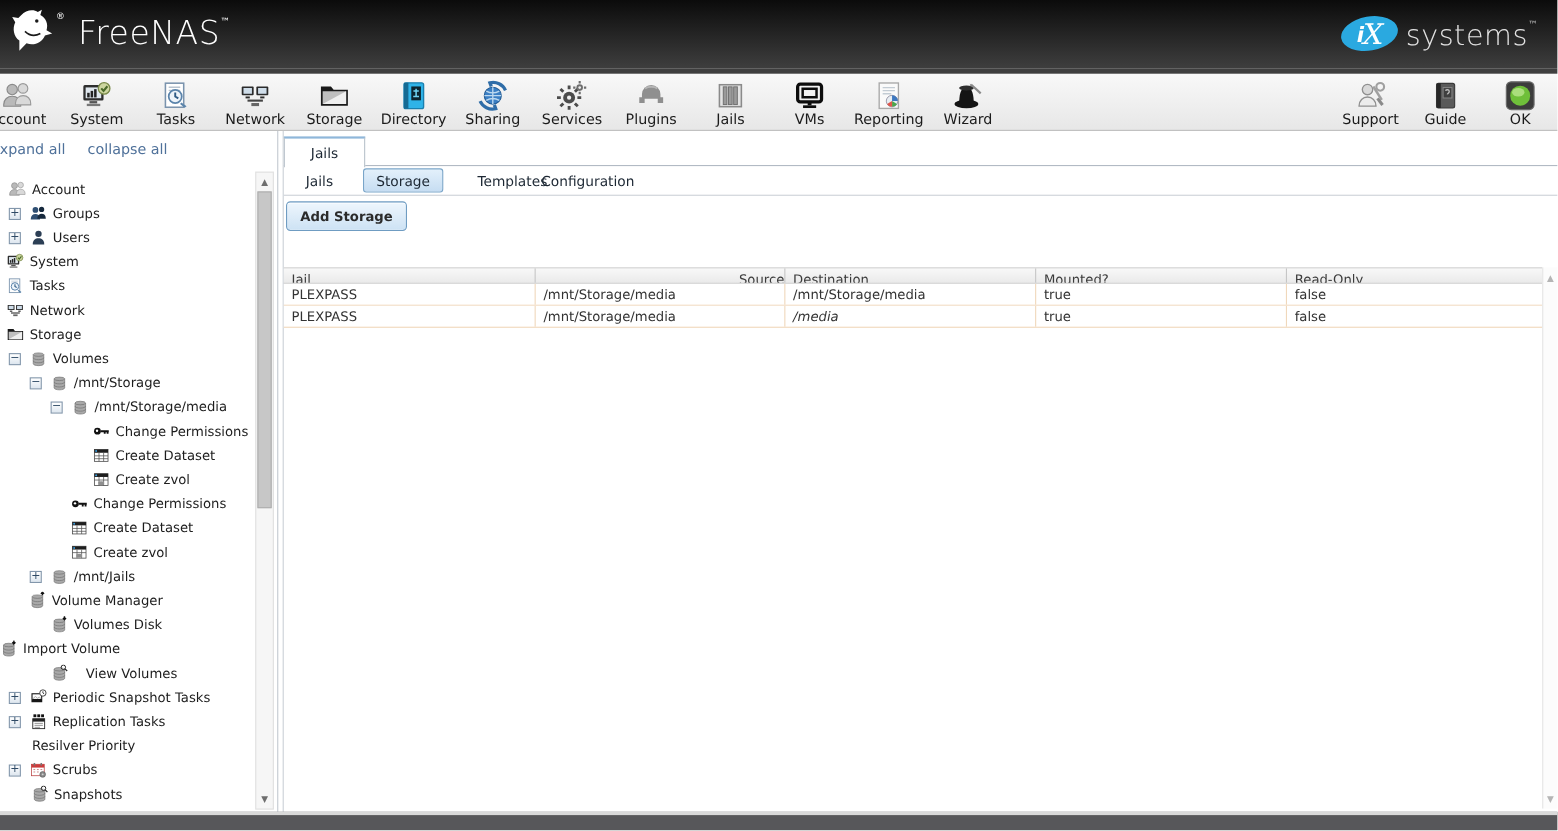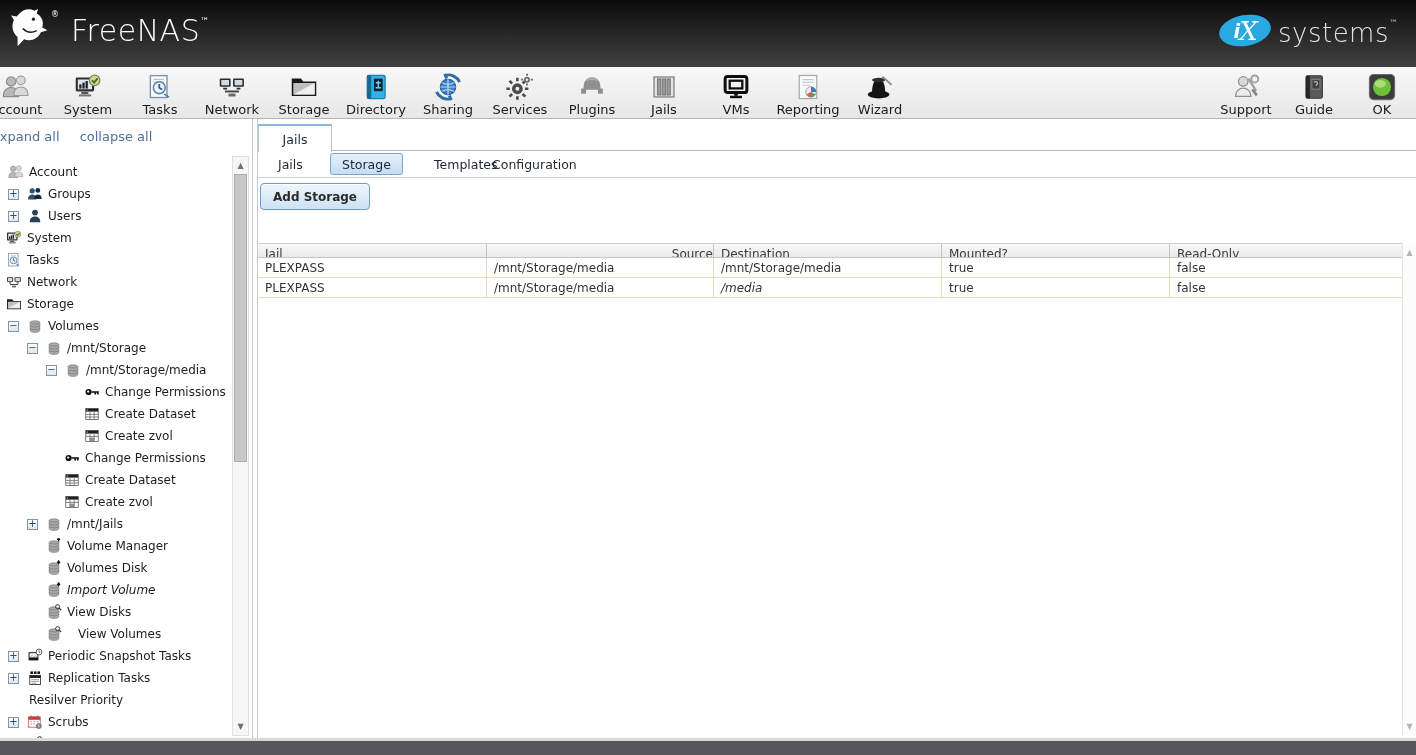--- a/index.html
+++ b/index.html
@@ -465,21 +465,21 @@
         <span class="toggle">+</span>
         <span class="tree-icon"><svg viewBox="0 0 16 16">
             <g fill="#a9a9a9" stroke="#6e6e6e" stroke-width=".6">
               <path d="M3.2 4.4v8.2c0 1 2.1 1.8 4.8 1.8s4.8-.8 4.8-1.8V4.4"></path>
               <ellipse cx="8" cy="4.4" rx="4.8" ry="1.6"></ellipse>
             </g>
             <path d="M3.2 7.2c0 1 2.1 1.8 4.8 1.8s4.8-.8 4.8-1.8M3.2 10c0 1 2.1 1.8 4.8 1.8s4.8-.8 4.8-1.8" stroke="#6e6e6e" stroke-width=".6" fill="none"></path>
           </svg></span>
         <span class="tree-label">/mnt/Jails</span>
       </div>
-      <div class="tree-row" style="padding-left: 46px; text-align: center;">
+      <div class="tree-row" style="padding-left: 26px; text-align: center;">
         <span class="tree-icon"><svg viewBox="0 0 16 16">
             <g fill="#a9a9a9" stroke="#6e6e6e" stroke-width=".6">
               <path d="M3.2 4.4v8.2c0 1 2.1 1.8 4.8 1.8s4.8-.8 4.8-1.8V4.4"></path>
               <ellipse cx="8" cy="4.4" rx="4.8" ry="1.6"></ellipse>
             </g>
             <path d="M3.2 7.2c0 1 2.1 1.8 4.8 1.8s4.8-.8 4.8-1.8M3.2 10c0 1 2.1 1.8 4.8 1.8s4.8-.8 4.8-1.8" stroke="#6e6e6e" stroke-width=".6" fill="none"></path>
             <path d="M12.6 3.4V.5M11.2 1.9L12.6.3 14 1.9" stroke="#111" stroke-width="1.3" fill="none"></path>
           </svg></span>
         <span class="tree-label">Volume Manager</span>
       </div>
@@ -487,42 +487,30 @@
         <span class="tree-icon"><svg viewBox="0 0 16 16">
             <g fill="#a9a9a9" stroke="#6e6e6e" stroke-width=".6">
               <path d="M3.2 4.4v8.2c0 1 2.1 1.8 4.8 1.8s4.8-.8 4.8-1.8V4.4"></path>
               <ellipse cx="8" cy="4.4" rx="4.8" ry="1.6"></ellipse>
             </g>
             <path d="M3.2 7.2c0 1 2.1 1.8 4.8 1.8s4.8-.8 4.8-1.8M3.2 10c0 1 2.1 1.8 4.8 1.8s4.8-.8 4.8-1.8" stroke="#6e6e6e" stroke-width=".6" fill="none"></path>
             <path d="M12.6.3v3M11.2 1.8l1.4 1.6 1.4-1.6" stroke="#111" stroke-width="1.3" fill="none"></path>
           </svg></span>
         <span class="tree-label">Volumes Disk</span>
       </div>
-      <div class="tree-row" style="padding-left: 46px; font-style: italic;">
+      <div class="tree-row" style="">
         <span class="tree-icon"><svg viewBox="0 0 16 16">
             <g fill="#a9a9a9" stroke="#6e6e6e" stroke-width=".6">
               <path d="M3.2 4.4v8.2c0 1 2.1 1.8 4.8 1.8s4.8-.8 4.8-1.8V4.4"></path>
               <ellipse cx="8" cy="4.4" rx="4.8" ry="1.6"></ellipse>
             </g>
             <path d="M3.2 7.2c0 1 2.1 1.8 4.8 1.8s4.8-.8 4.8-1.8M3.2 10c0 1 2.1 1.8 4.8 1.8s4.8-.8 4.8-1.8" stroke="#6e6e6e" stroke-width=".6" fill="none"></path>
             <path d="M12.6.3v3M11.2 1.8l1.4 1.6 1.4-1.6" stroke="#111" stroke-width="1.3" fill="none"></path>
           </svg></span>
         <span class="tree-label">Import Volume</span>
-      </div>
-      <div class="tree-row" style="padding-left: 46px;">
-        <span class="tree-icon"><svg viewBox="0 0 16 16">
-            <g fill="#a9a9a9" stroke="#6e6e6e" stroke-width=".6">
-              <path d="M3.2 4.4v8.2c0 1 2.1 1.8 4.8 1.8s4.8-.8 4.8-1.8V4.4"></path>
-              <ellipse cx="8" cy="4.4" rx="4.8" ry="1.6"></ellipse>
-            </g>
-            <path d="M3.2 7.2c0 1 2.1 1.8 4.8 1.8s4.8-.8 4.8-1.8M3.2 10c0 1 2.1 1.8 4.8 1.8s4.8-.8 4.8-1.8" stroke="#6e6e6e" stroke-width=".6" fill="none"></path>
-            <circle cx="11.6" cy="2.6" r="2" fill="#fff" fill-opacity=".6" stroke="#222" stroke-width=".9"></circle>
-            <path d="M13.1 4.1l2 1.9" stroke="#222" stroke-width="1.1"></path>
-          </svg></span>
-        <span class="tree-label">View Disks</span>
       </div>
       <div class="tree-row" style="padding-left: 46px; gap: 11px;">
         <span class="tree-icon"><svg viewBox="0 0 16 16">
             <g fill="#a9a9a9" stroke="#6e6e6e" stroke-width=".6">
               <path d="M3.2 4.4v8.2c0 1 2.1 1.8 4.8 1.8s4.8-.8 4.8-1.8V4.4"></path>
               <ellipse cx="8" cy="4.4" rx="4.8" ry="1.6"></ellipse>
             </g>
             <path d="M3.2 7.2c0 1 2.1 1.8 4.8 1.8s4.8-.8 4.8-1.8M3.2 10c0 1 2.1 1.8 4.8 1.8s4.8-.8 4.8-1.8" stroke="#6e6e6e" stroke-width=".6" fill="none"></path>
             <circle cx="11.6" cy="2.6" r="2" fill="#fff" fill-opacity=".6" stroke="#222" stroke-width=".9"></circle>
             <path d="M13.1 4.1l2 1.9" stroke="#222" stroke-width="1.1"></path>

